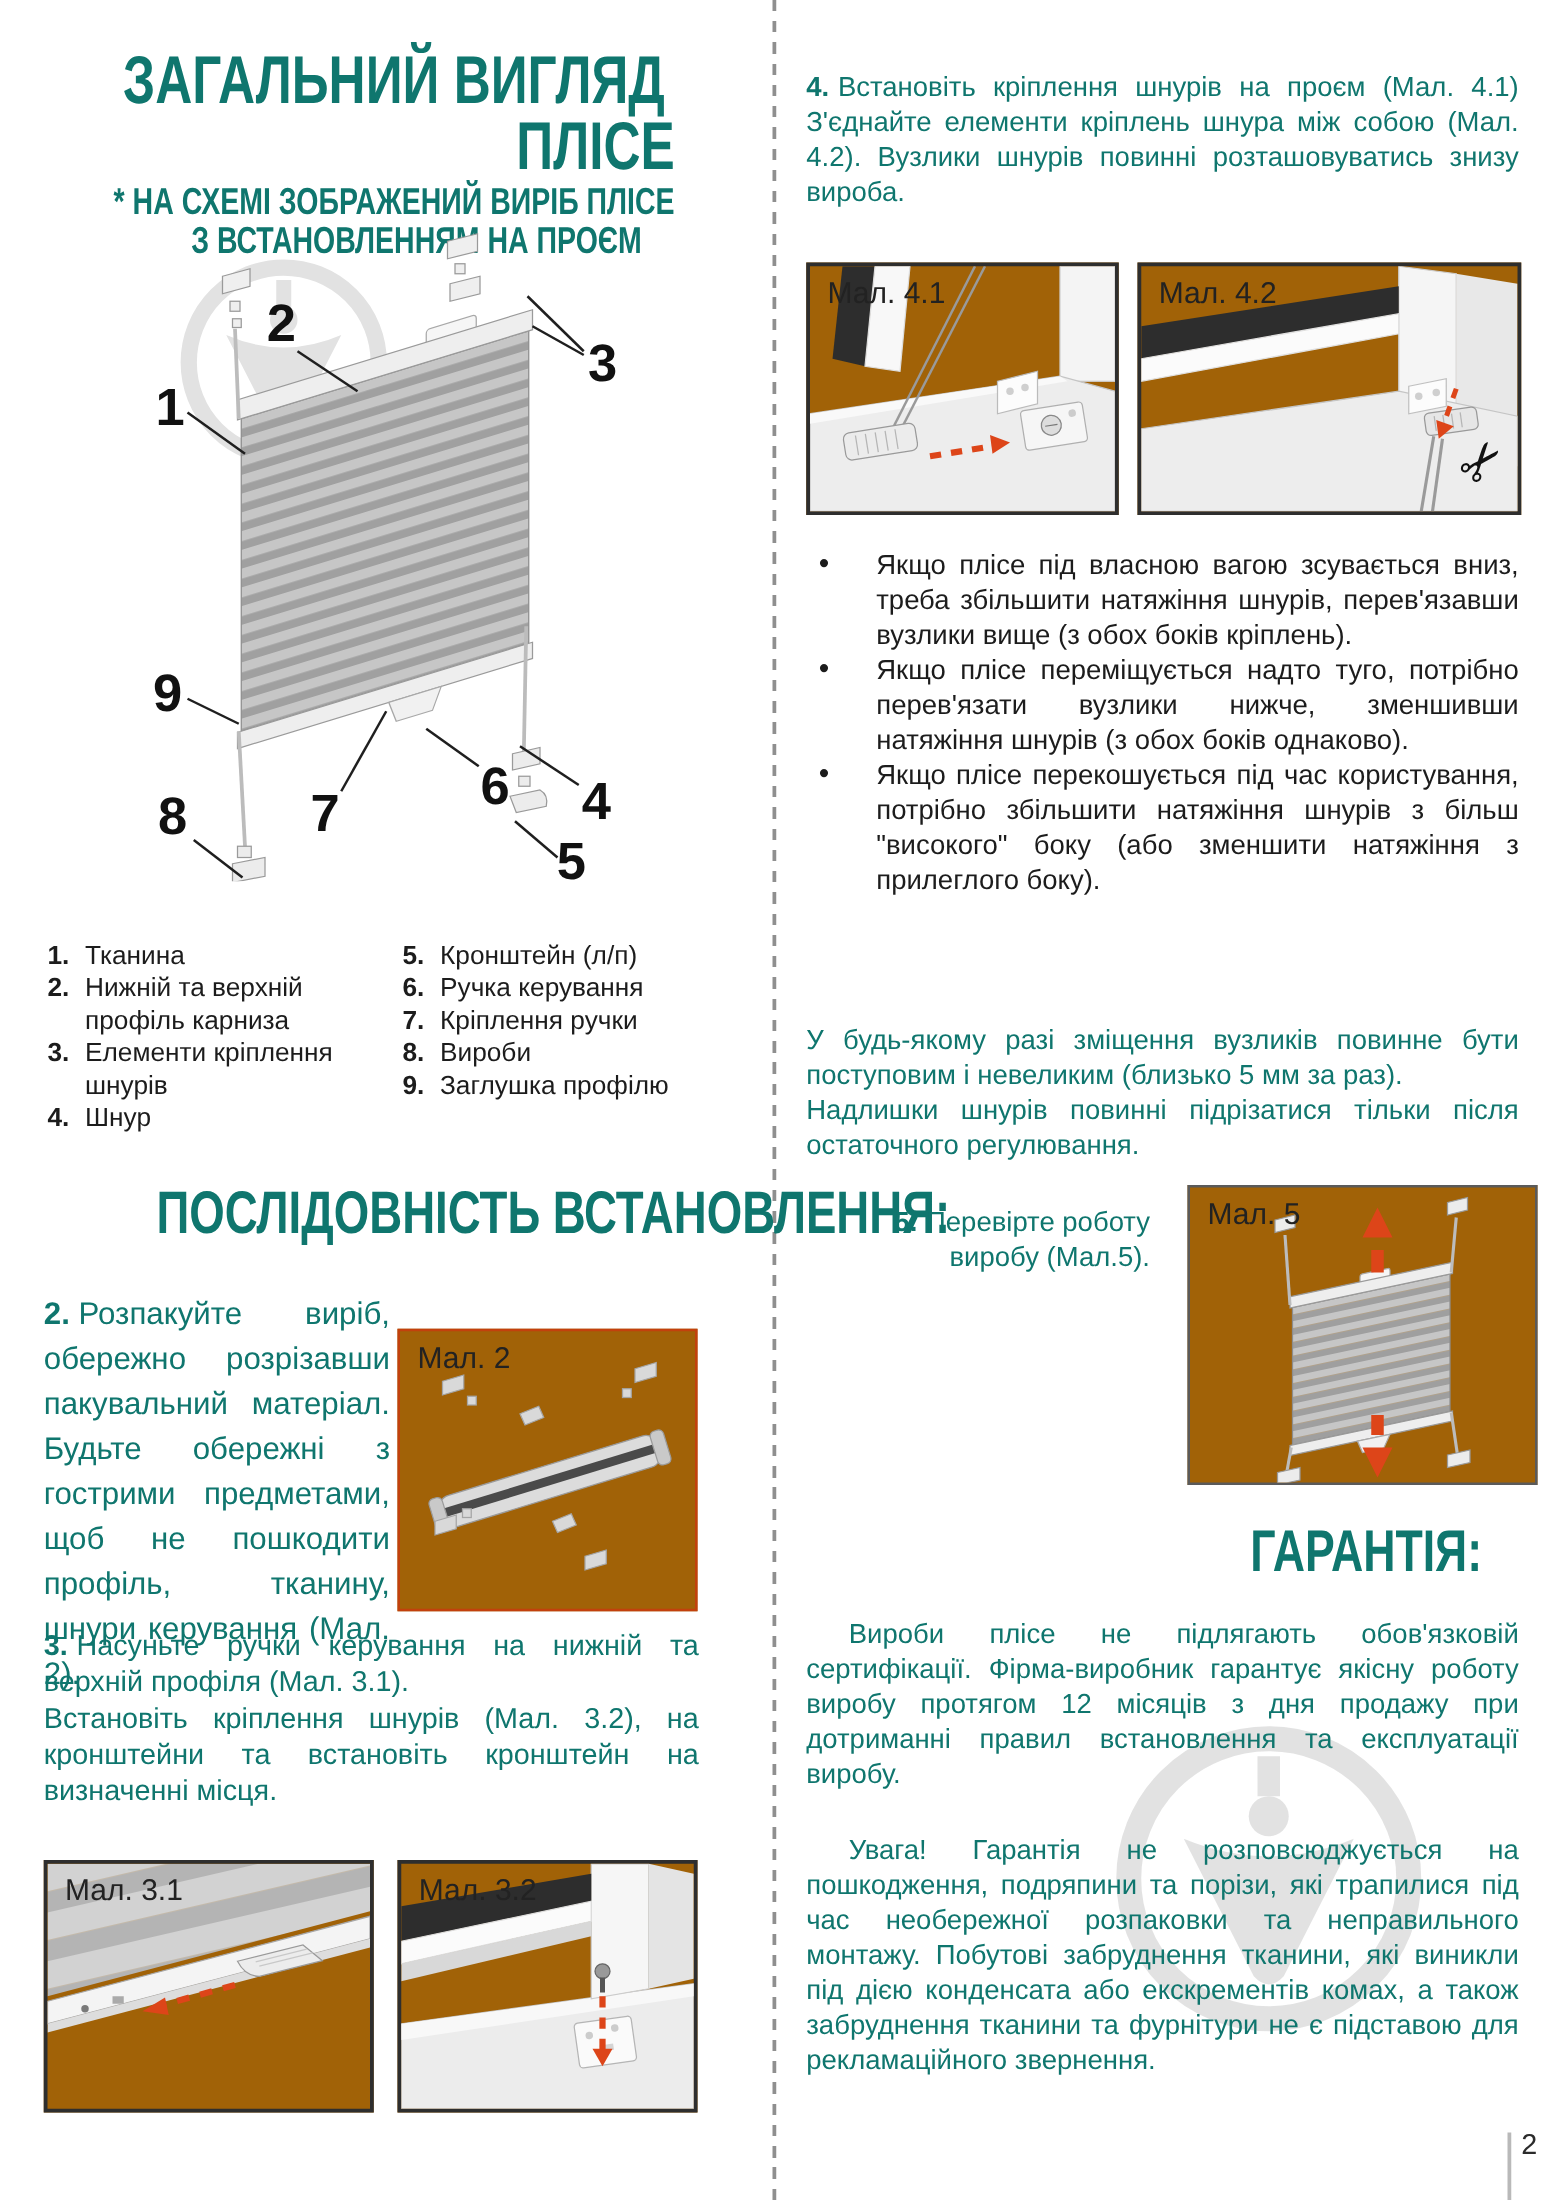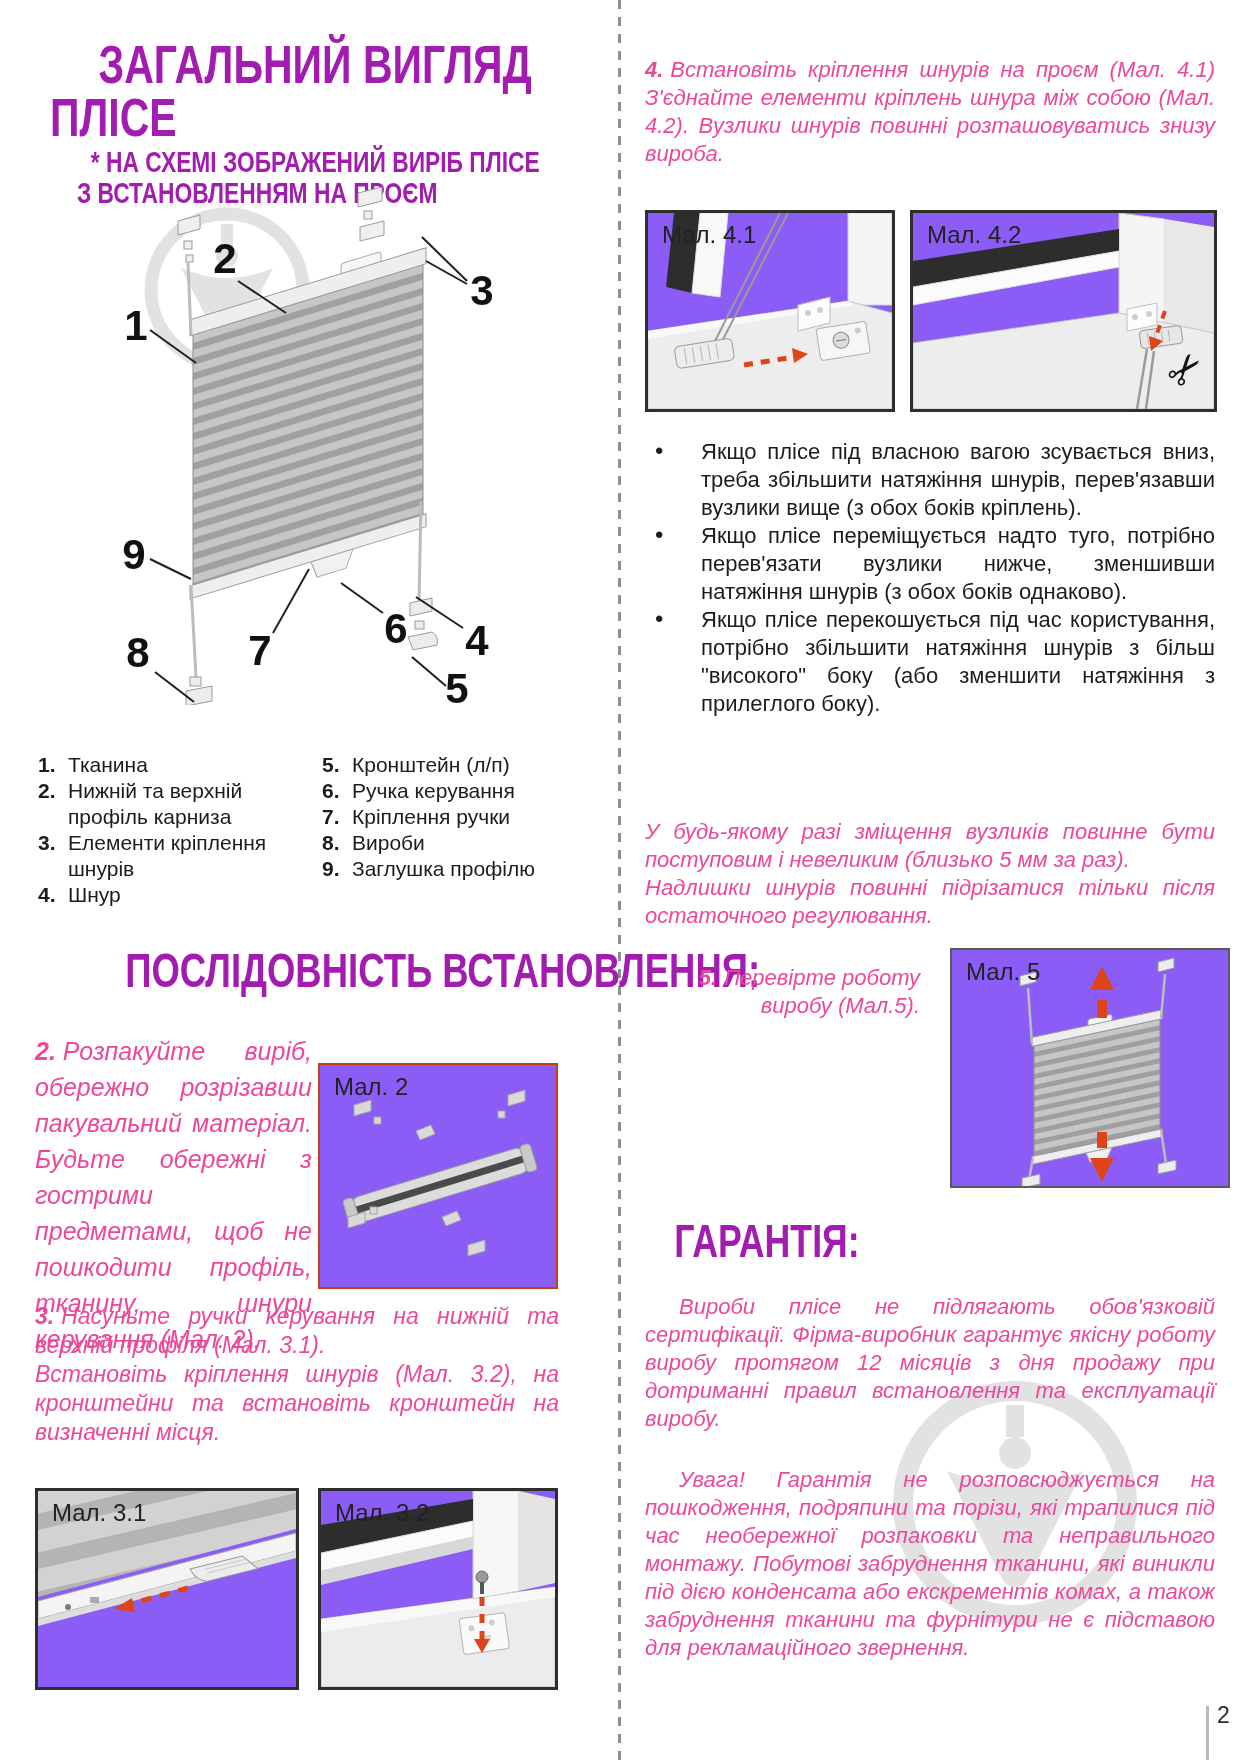--- a/index.html
+++ b/index.html
@@ -8,29 +8,29 @@
     font-family:"Liberation Sans", sans-serif; color:#1c1c1c; overflow:hidden;
   }
   .page > * { position:absolute; z-index:1; }
   .wm { z-index:0; }
 
   .divider {
     left:618px; top:0; width:3px; height:1760px;
     background:repeating-linear-gradient(to bottom,#8f8f8f 0 9px,transparent 9px 17px);
   }
 
-  .condwrap { text-align:left; color:#a21caf; }
+  .condwrap { text-align:right; color:#0f766e; }
   .cond { display:inline-block; transform:scaleX(0.76); transform-origin:center; white-space:nowrap; font-weight:700; }
 
   .title { left:30px; top:38px; width:530px; font-size:54px; line-height:53px; letter-spacing:0px; }
   .subtitle { left:20px; top:146px; width:550px; font-size:30px; line-height:31px; }
   .install-heading { left:25px; top:946px; width:540px; font-size:48px; line-height:50px; }
   .warranty-heading { left:645px; top:1216px; width:570px; font-size:47px; line-height:50px; }
 
-  .body { text-align:justify; color:#ec4899;font-style:italic; }
+  .body { text-align:justify; color:#0f766e; }
   .b-right { font-size:22px; line-height:28px; }
   .stepnum { margin-right:7px; }
 
   .step2 { left:35px; top:1033px; width:277px; font-size:25px; line-height:36px; }
   .step3 { left:35px; top:1302px; width:524px; font-size:23px; line-height:29px; }
 
   .legend-col { font-size:21px; line-height:26px; }
   .legend-col1 { left:38px; top:752px; width:276px; }
   .legend-col2 { left:322px; top:752px; width:240px; }
   .legend-item { position:relative; padding-left:30px; }
@@ -39,21 +39,21 @@
   .step4 { left:645px; top:56px; width:570px; text-align-last:justify; }
   .bullets { left:645px; top:438px; width:570px; }
   .bullet-item { position:relative; padding-left:56px; text-align:justify; }
   .bdot { position:absolute; left:10px; top:-1px; font-size:24px; }
   .notes { left:645px; top:818px; width:570px; }
   .step5 { left:645px; top:964px; width:275px; text-align:right; }
   .warranty-p1 { left:645px; top:1293px; width:570px; text-indent:34px; }
   .warranty-p2 { left:645px; top:1466px; width:570px; text-indent:34px; }
 
   .figure {
-    background:#8b5cf6; box-sizing:border-box;
+    background:#a16207; box-sizing:border-box;
   }
   .fig-dark { border:3px solid #2e2e2e; }
   .fig-mid  { border:2px solid #5a5a5a;margin-left:15px; }
   .fig-light{ border:2px solid #c2410c;margin-top:36px; }
   .figlabel { position:absolute; left:14px; top:8px; font-size:24px; color:#222; z-index:2; }
   .figure svg { position:absolute; left:0; top:0; }
 
   .fig2  { left:318px; top:1027px; width:240px; height:226px; }
   .fig31 { left:35px;  top:1488px; width:264px; height:202px; }
   .fig32 { left:318px; top:1488px; width:240px; height:202px; }

